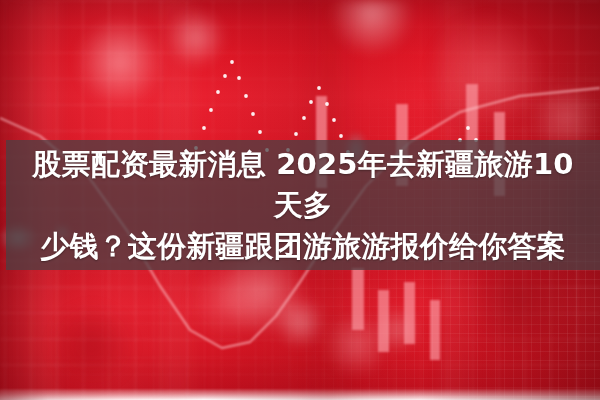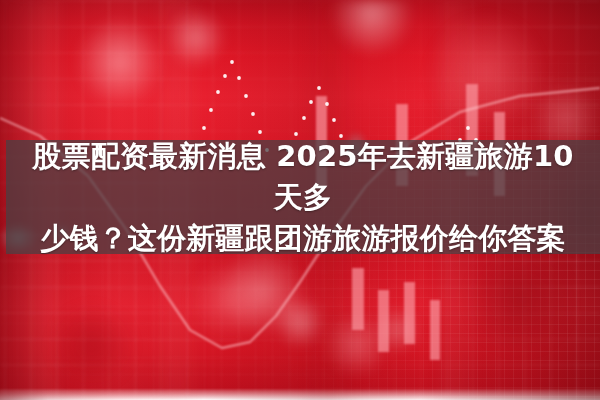--- a/index.html
+++ b/index.html
@@ -141,21 +141,21 @@
   }
 
   svg.layer { overflow: visible; }
 
   
   #text-band {
     position: absolute;
     left: 6px;
     right: 0;
     top: 140px;
-    height: 114px;
+    height: 130px;
     background: rgba(74, 64, 68, 0.74);
     display: flex;
     flex-direction: column;
     align-items: center;
     justify-content: center;
   }
   #headline {
     width: 560px;
     text-align: center;
     color: #ffffff;

